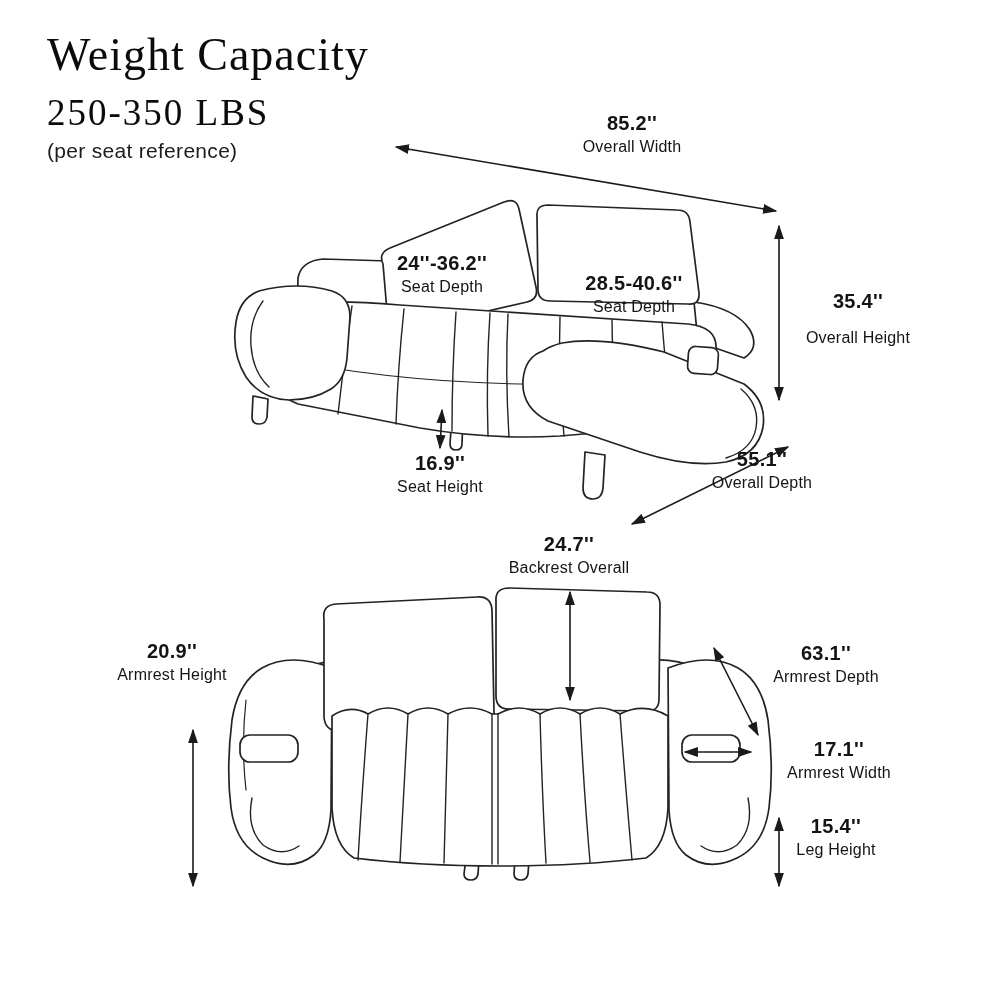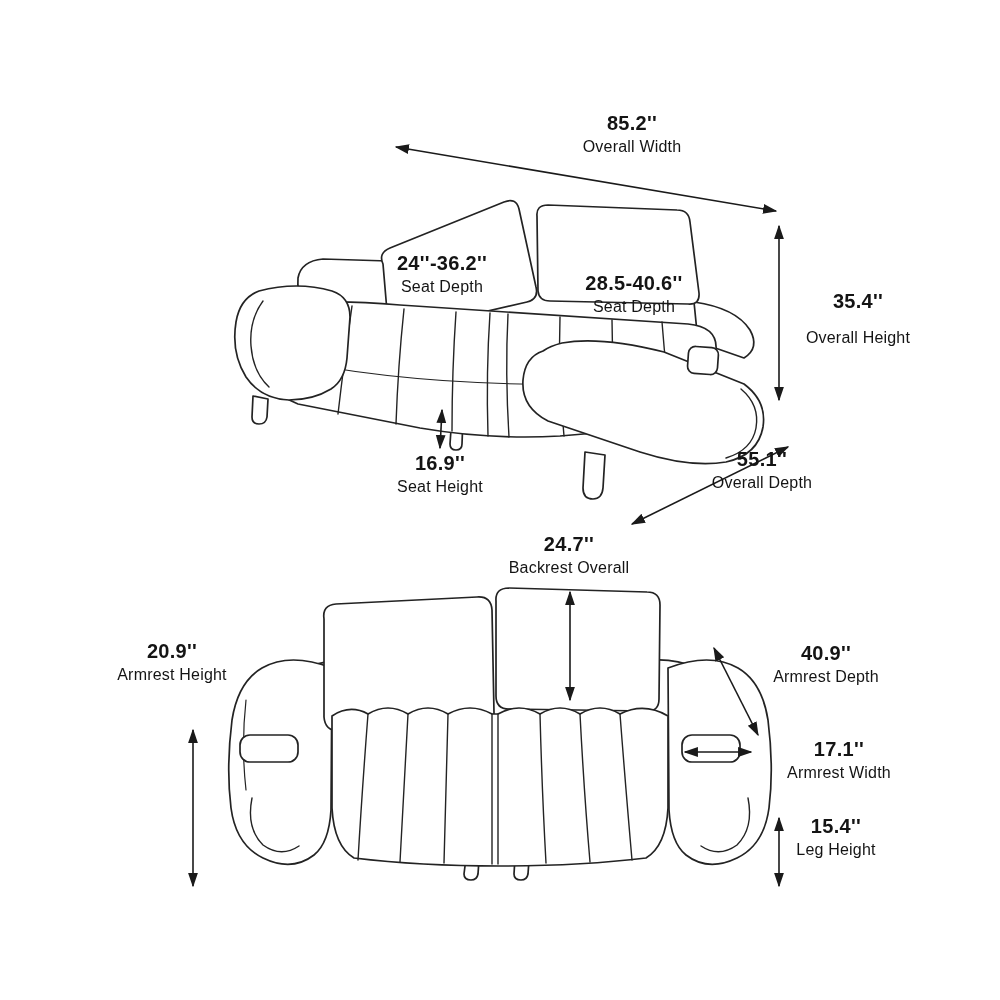--- a/index.html
+++ b/index.html
@@ -20,20 +20,25 @@
          white-space:nowrap; color:#141414; }
   .dim .val { font-size:20px; font-weight:600; letter-spacing:.3px; }
   .dim .lab { font-size:16px; font-weight:500; margin-top:3px; letter-spacing:.2px; }
   .dim.spread .lab { margin-top:16px; }
 </style>
 </head>
 <body>
 
 <div class="canvas">
 
+  <div class="header">
+    <div class="title">Weight Capacity</div>
+    <div class="subtitle">250-350 LBS</div>
+    <div class="note">(per seat reference)</div>
+  </div>
 
   <svg class="art" viewBox="0 0 1000 1000">
     <defs>
       <marker id="ah" viewBox="0 0 10 8" refX="9" refY="4" markerWidth="9" markerHeight="7.2" orient="auto-start-reverse" markerUnits="strokeWidth">
         <path d="M0,0.6 L10,4 L0,7.4 Z" fill="#1a1a1a" stroke="none"></path>
       </marker>
     </defs>
 
     <g fill="#ffffff" stroke="#232323" stroke-width="1.7" stroke-linecap="round" stroke-linejoin="round">
 
@@ -147,21 +152,21 @@
     <div class="val">55.1''</div>
     <div class="lab">Overall Depth</div>
   </div>
 
   <div class="dim" style="left:569px; top:533px;">
     <div class="val">24.7''</div>
     <div class="lab">Backrest Overall</div>
   </div>
 
   <div class="dim" style="left:826px; top:642px;">
-    <div class="val">40.9''</div>
+    <div class="val">63.1''</div>
     <div class="lab">Armrest Depth</div>
   </div>
 
   <div class="dim" style="left:172px; top:640px;">
     <div class="val">20.9''</div>
     <div class="lab">Armrest Height</div>
   </div>
 
   <div class="dim" style="left:839px; top:738px;">
     <div class="val">17.1''</div>

